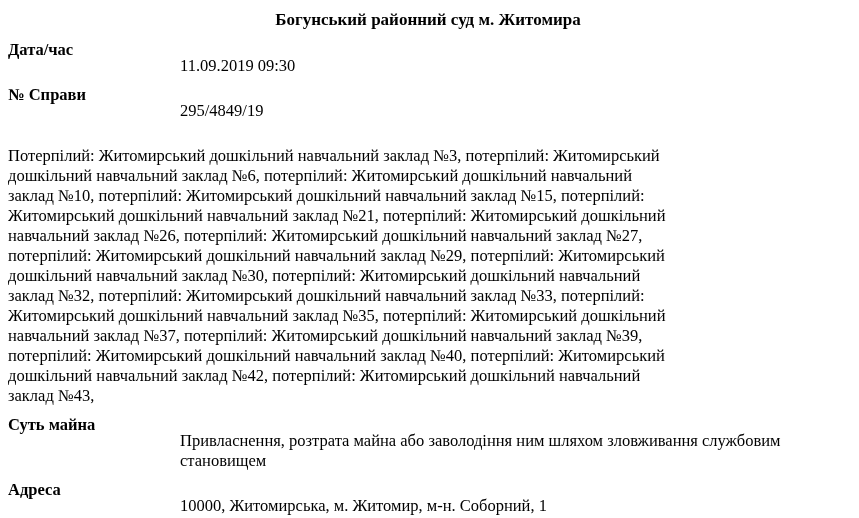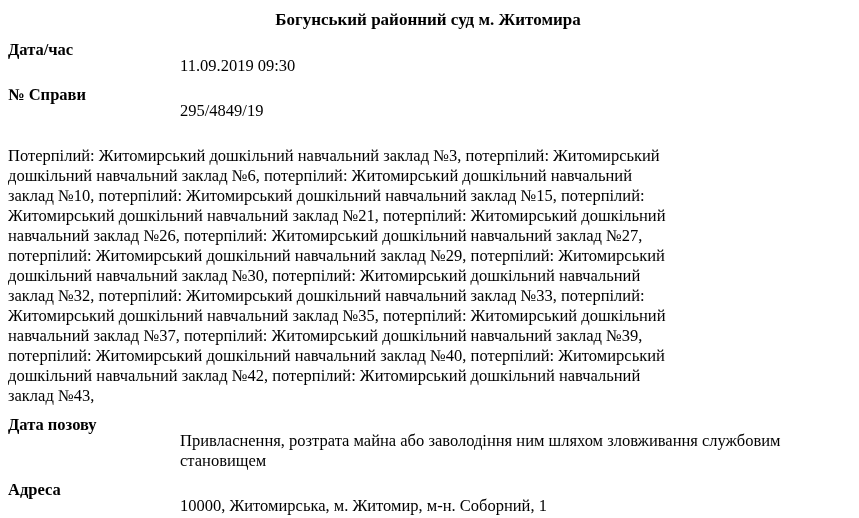--- a/index.html
+++ b/index.html
@@ -60,21 +60,21 @@
   <div class="row">
     <div class="label">№ Справи</div>
     <div class="value">295/4849/19</div>
   </div>
 
   <div class="row">
     <div class="value">Потерпілий: Житомирський дошкільний навчальний заклад №3, потерпілий: Житомирський дошкільний навчальний заклад №6, потерпілий: Житомирський дошкільний навчальний заклад №10, потерпілий: Житомирський дошкільний навчальний заклад №15, потерпілий: Житомирський дошкільний навчальний заклад №21, потерпілий: Житомирський дошкільний навчальний заклад №26, потерпілий: Житомирський дошкільний навчальний заклад №27, потерпілий: Житомирський дошкільний навчальний заклад №29, потерпілий: Житомирський дошкільний навчальний заклад №30, потерпілий: Житомирський дошкільний навчальний заклад №32, потерпілий: Житомирський дошкільний навчальний заклад №33, потерпілий: Житомирський дошкільний навчальний заклад №35, потерпілий: Житомирський дошкільний навчальний заклад №37, потерпілий: Житомирський дошкільний навчальний заклад №39, потерпілий: Житомирський дошкільний навчальний заклад №40, потерпілий: Житомирський дошкільний навчальний заклад №42, потерпілий: Житомирський дошкільний навчальний заклад №43,</div>
   </div>
 
   <div class="row">
-    <div class="label">Дата позову</div>
+    <div class="label">Суть майна</div>
     <div class="value">Привласнення, розтрата майна або заволодіння ним шляхом зловживання службовим становищем</div>
   </div>
 
   <div class="row">
     <div class="label">Адреса</div>
     <div class="value">10000, Житомирська, м. Житомир, м-н. Соборний, 1</div>
   </div>
 
   <div class="row">
     <div class="label">Зал судових районний</div>

